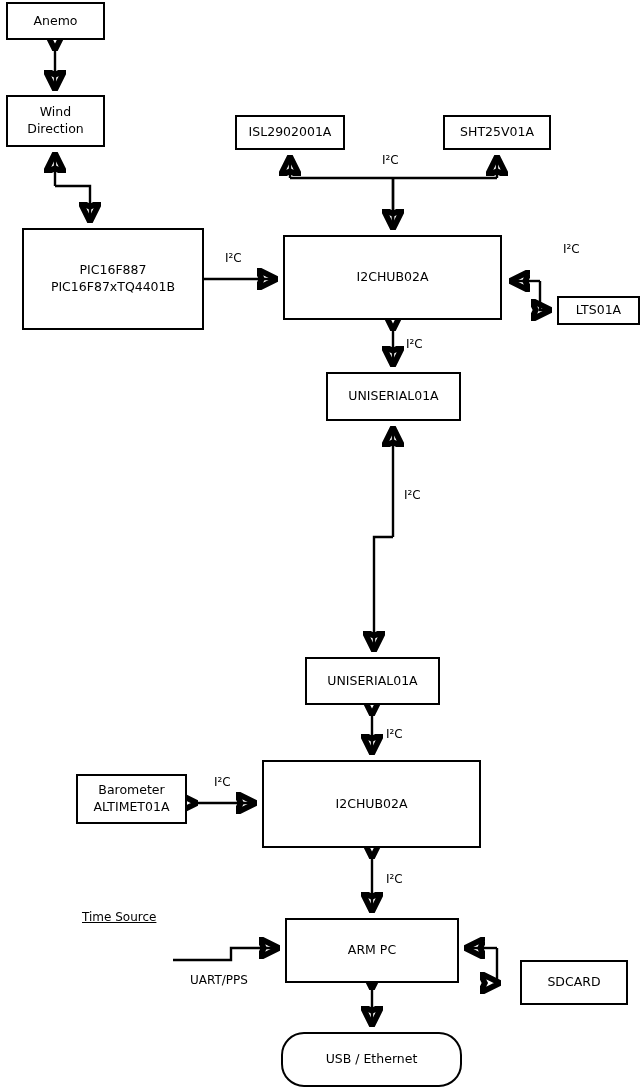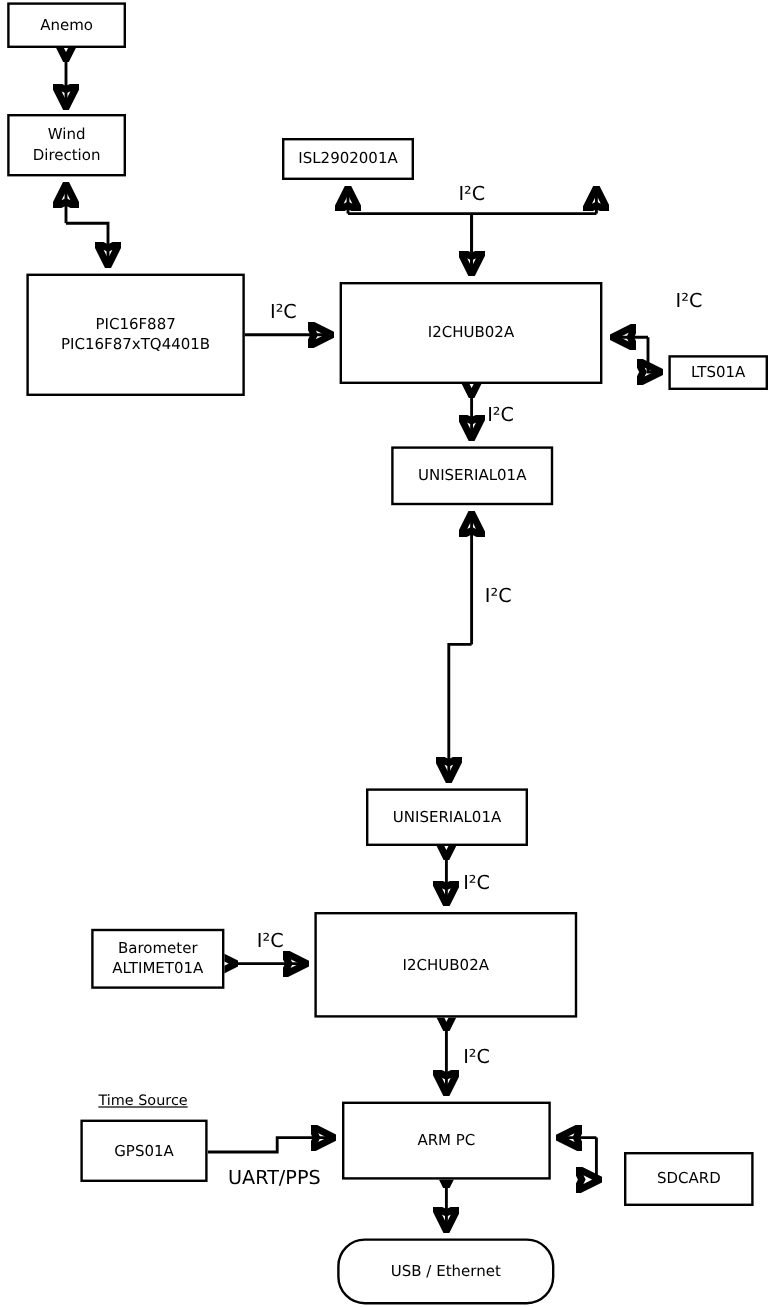--- a/index.html
+++ b/index.html
@@ -21,21 +21,21 @@
     text-align:center;
     color:#000000;
     font-size:12.5px;
     line-height:1.35;
     z-index:3;
     white-space:pre-line;
   }
   .edgelabel{
     position:absolute;
     color:#000000;
-    font-size:16px;
+    font-size:12px;
     line-height:1;
     white-space:nowrap;
     z-index:4;
   }
   .freelabel{
     position:absolute;
     color:#000000;
     font-size:12px;
     line-height:1;
     white-space:nowrap;
@@ -104,35 +104,35 @@
   <div class="node" style="left:6px;top:95px;width:99px;height:52px;">Wind
 Direction</div>
 
   <div class="node" style="left:6px;top:2px;width:99px;height:38px;">Anemo</div>
 
   <div class="node" style="left:22px;top:228px;width:182px;height:102px;">PIC16F887
 PIC16F87xTQ4401B</div>
 
   <div class="node" style="left:235px;top:115px;width:110px;height:35px;">ISL2902001A</div>
 
+  <div class="node" style="left:443px;top:115px;width:108px;height:35px;">SHT25V01A</div>
 
   <div class="node" style="left:283px;top:235px;width:219px;height:85px;">I2CHUB02A</div>
 
   <div class="node" style="left:557px;top:296px;width:83px;height:29px;">LTS01A</div>
 
   <div class="node" style="left:326px;top:372px;width:135px;height:49px;">UNISERIAL01A</div>
 
   <div class="node" style="left:305px;top:657px;width:135px;height:48px;">UNISERIAL01A</div>
 
   <div class="node" style="left:76px;top:774px;width:111px;height:50px;">Barometer
 ALTIMET01A</div>
 
   <div class="node" style="left:262px;top:760px;width:219px;height:88px;">I2CHUB02A</div>
 
-  <div class="node" style="left:67px;top:933px;width:106px;height:52px;">GPS01A</div>
 
   <div class="node" style="left:285px;top:918px;width:174px;height:65px;">ARM PC</div>
 
   <div class="node" style="left:520px;top:960px;width:108px;height:45px;">SDCARD</div>
 
   <div class="node" style="left:281px;top:1032px;width:181px;height:55px;border-radius:23px;">USB / Ethernet</div>
 
   <div class="edgelabel" style="left:382px;top:154px;">I²C</div>
 
   <div class="edgelabel" style="left:225px;top:252px;">I²C</div>

